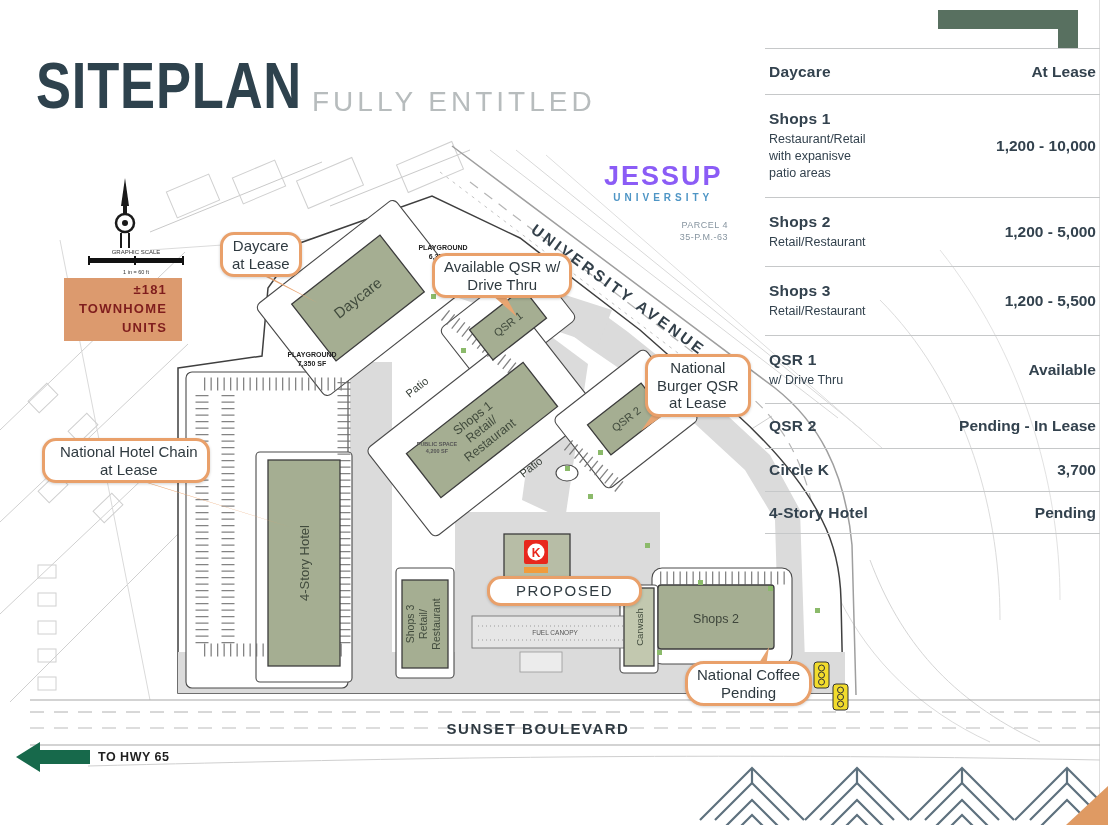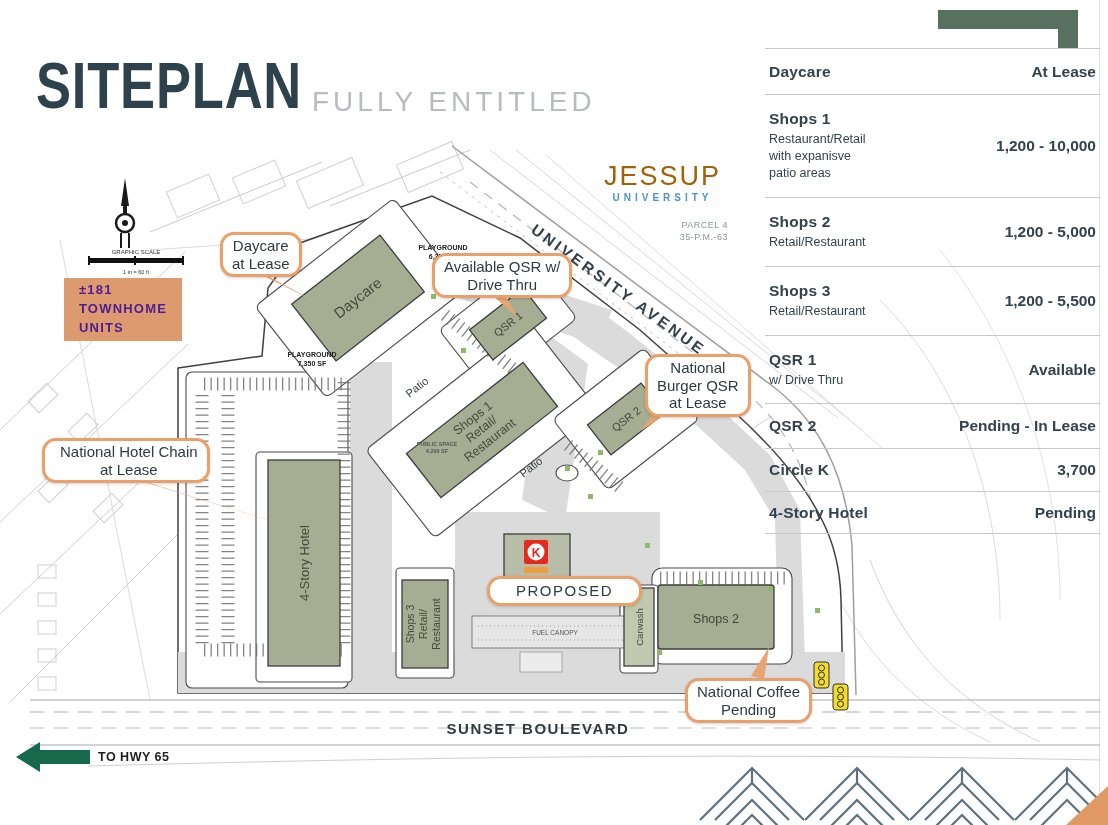--- a/index.html
+++ b/index.html
@@ -23,39 +23,39 @@
   .table{position:absolute;left:765px;top:48px;width:335px;border-bottom:1px solid #C6C8C9;z-index:3;}
   .trow{display:flex;justify-content:space-between;align-items:center;
         border-top:1px solid #C6C8C9;padding:0 4px;box-sizing:border-box;}
   .tname{font-size:15.5px;font-weight:bold;letter-spacing:0.2px;}
   .tsub{font-size:12.5px;font-weight:normal;line-height:1.35;margin-top:3px;white-space:pre-line;}
   .tsub:empty{display:none;}
   .tval{font-size:15.5px;font-weight:bold;white-space:nowrap;}
 
   
   .jessup{position:absolute;left:604px;top:163px;text-align:center;z-index:2;}
-  .jessup-name{font-size:27px;font-weight:normal;letter-spacing:2px;color:#a16207;line-height:1;}
+  .jessup-name{font-size:27px;font-weight:bold;letter-spacing:2px;color:#8b5cf6;line-height:1;}
   .jessup-tag{font-size:10px;font-weight:bold;letter-spacing:4px;color:#4E95C5;margin-top:2px;text-align:center;}
 
   
   .townhomes{position:absolute;left:64px;top:278px;width:118px;height:63px;background:#DC9A6E;
-             color:#4c1d95;font-size:13px;font-weight:bold;letter-spacing:1.2px;line-height:1.45;
-             display:flex;align-items:center;justify-content:center;text-align:left;
+             color:#7f1d1d;font-size:13px;font-weight:bold;letter-spacing:1.2px;line-height:1.45;
+             display:flex;align-items:center;justify-content:center;text-align:right;
              white-space:pre-line;z-index:2;}
 
   
   .callout{position:absolute;background:#fff;border:3px solid #E9A06A;border-radius:14px;
            padding:2px 9px;font-size:15px;line-height:1.18;color:#2F3A40;text-align:center;
            white-space:pre-line;z-index:2;box-shadow:0 1px 3px rgba(0,0,0,0.18);}
   .co-daycare{left:220px;top:232px;}
   .co-qsr{left:432px;top:253px;}
   .co-burger{left:645px;top:354px;}
   .co-hotel{left:42px;top:438px;padding-left:15px;}
   .co-proposed{left:487px;top:576px;letter-spacing:1.5px;padding:3px 26px;}
-  .co-coffee{left:685px;top:678px;}
+  .co-coffee{left:685px;top:661px;border-radius:19px;}
 
   
   .hwy{position:absolute;left:16px;top:742px;display:flex;align-items:center;z-index:2;}
   .hwy-label{font-size:12.5px;font-weight:bold;color:#1F1F1F;margin-left:8px;letter-spacing:0.5px;}
 
   
   .parcel{position:absolute;left:650px;top:220px;width:78px;text-align:right;
           font-size:9px;color:#8795A0;line-height:1.3;letter-spacing:0.5px;z-index:2;}
 
   .map-svg{position:absolute;left:0;top:0;z-index:1;}

